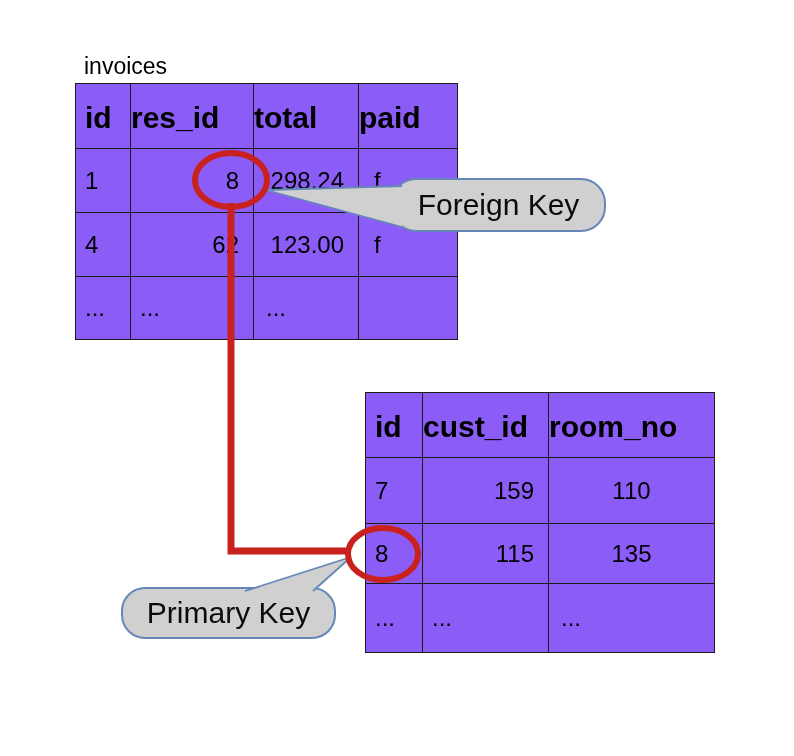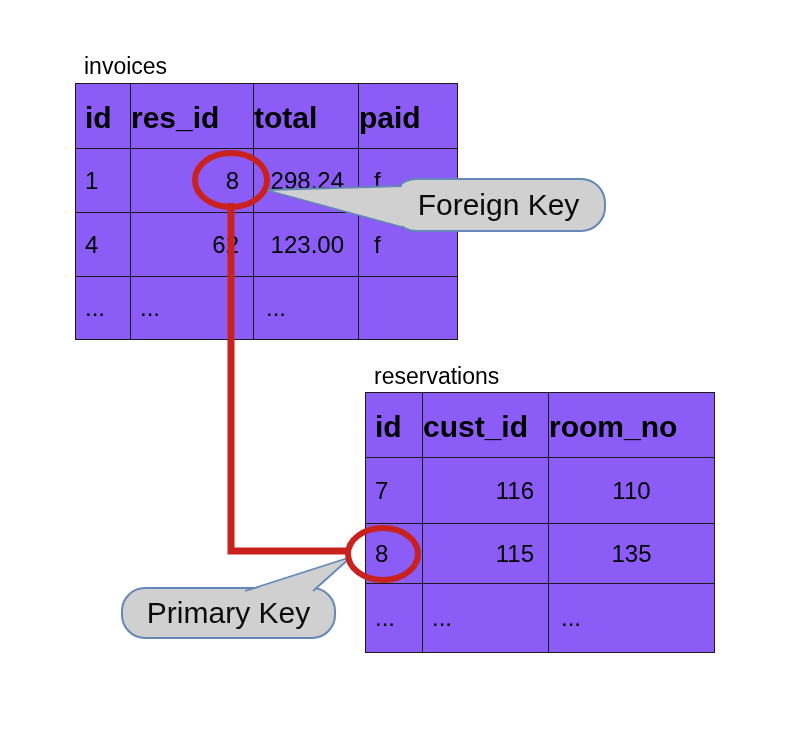--- a/index.html
+++ b/index.html
@@ -105,37 +105,36 @@
     </tr>
     <tr style="height:63px">
       <td class="al">...</td>
       <td class="al">...</td>
       <td class="al pl12">...</td>
       <td class="al"></td>
     </tr>
   </tbody>
     </table>
 
-  <div class="tbl-label" style="left:374px;top:364px;">reservations</div>
 
   <table class="dbtable" style="left:365px;top:392px;width:349px;">
     <colgroup>
         <col style="width:57px">
         <col style="width:126px">
         <col style="width:166px">
       </colgroup>
     <tbody>
         <tr style="height:65px">
       <th class="al">id</th>
       <th>cust_id</th>
       <th>room_no</th>
     </tr>
     <tr style="height:66px">
       <td class="al">7</td>
-      <td class="ar" style="padding-right:15px">116</td>
+      <td class="ar" style="padding-right:15px">159</td>
       <td class="ac">110</td>
     </tr>
     <tr style="height:60px">
       <td class="al">8</td>
       <td class="ar" style="padding-right:15px">115</td>
       <td class="ac">135</td>
     </tr>
     <tr style="height:69px">
       <td class="al">...</td>
       <td class="al">...</td>

